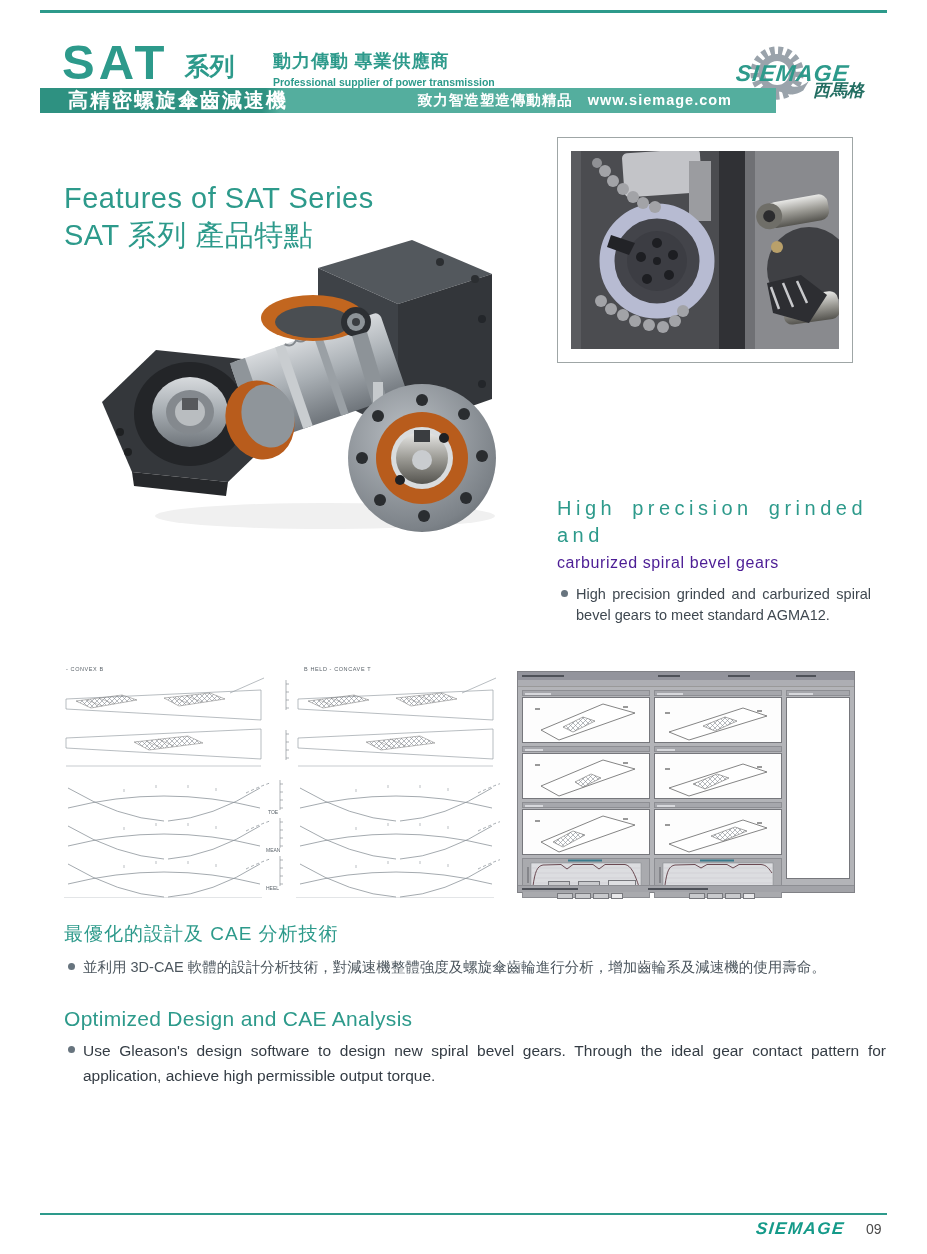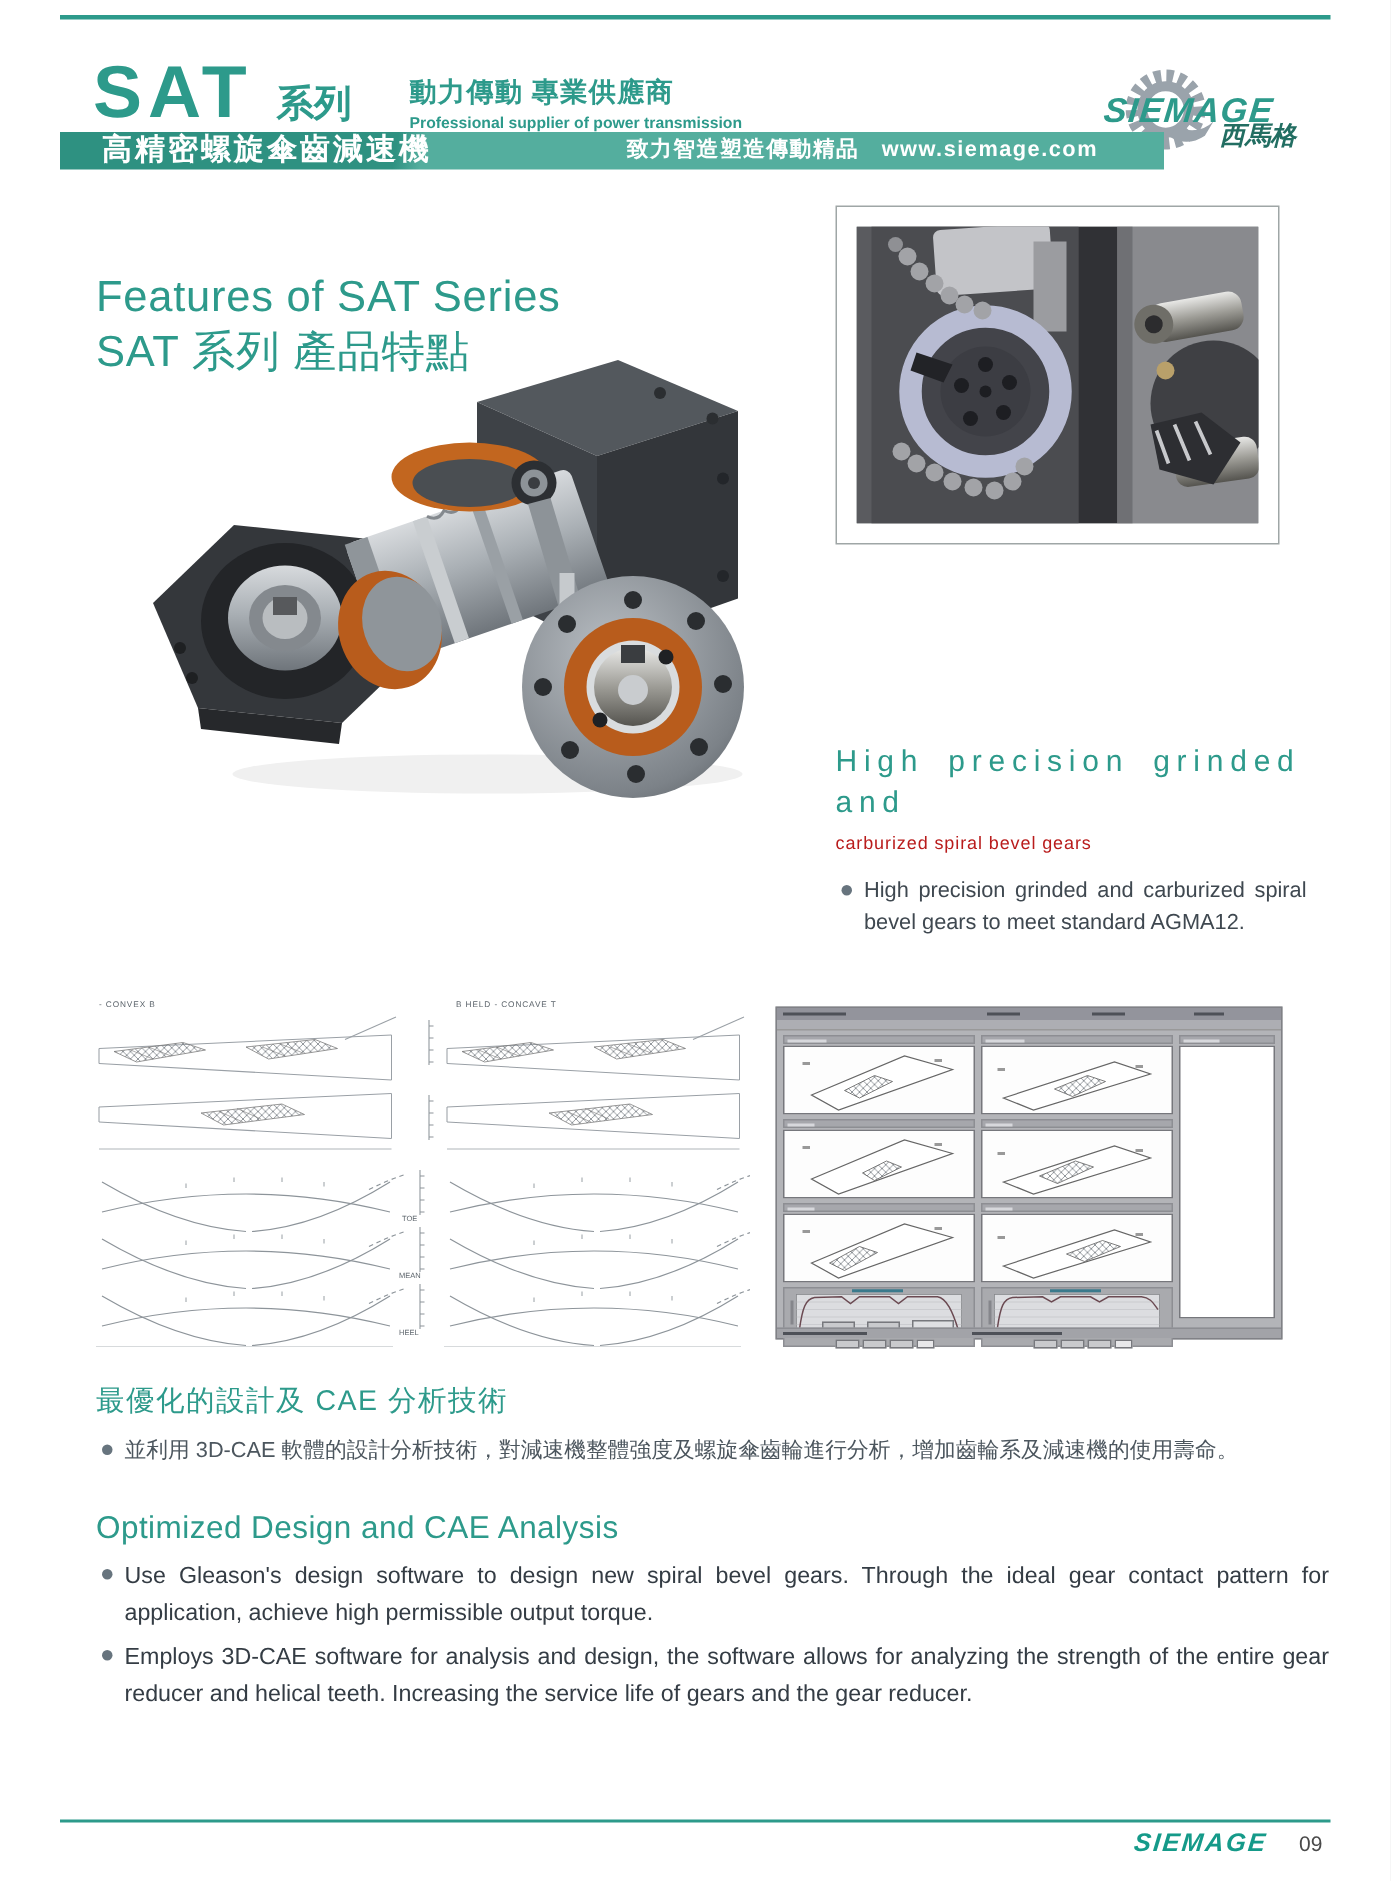--- a/index.html
+++ b/index.html
@@ -8,21 +8,21 @@
 
   .abs { position:absolute; }
 
   
   .top-rule { left:40px; top:10px; width:847px; height:3px; background:#2D9A8B; }
   .footer-rule { left:40px; top:1213px; width:847px; height:2px; background:#2D9A8B; }
 
   
   .sat-block { left:62px; top:40px; display:flex; align-items:flex-end; }
   .sat-big { font-size:49px; font-weight:bold; letter-spacing:4px; color:#2D9A8B; line-height:44px; }
-  .sat-suffix { font-size:25px; font-weight:bold; color:#2D9A8B; margin-left:16px; line-height:30px; }
+  .sat-suffix { font-size:25px; font-weight:bold; color:#2D9A8B; margin-left:16px; line-height:30px;font-family:Liberation Mono, monospace; }
   .tagline { left:273px; top:49px; }
   .tagline-zh { font-size:18px; font-weight:bold; color:#2D9A8B; letter-spacing:1px; font-family:"Liberation Serif", serif; }
   .tagline-en { font-size:10.5px; font-weight:bold; color:#2D9A8B; margin-top:3px; }
 
   
   .brand { left:733px; top:38px; width:160px; height:70px; }
   .brand .gear { position:absolute; left:16px; top:3px; }
   .brand-name { position:absolute; left:3px; top:22px; font-size:23px; font-weight:bold; font-style:italic; color:#2D9A8B; letter-spacing:1px; transform:skewX(-6deg); }
   .brand-zh { position:absolute; left:80px; top:41px; font-size:17px; font-weight:bold; font-style:italic; color:#226E62; font-family:"Liberation Serif", serif; }
 
@@ -42,21 +42,21 @@
   .photo-frame svg { display:block; width:268px; height:198px; }
 
   
   .f1-zh { left:557px; top:371px; width:312px; }
   .h-zh { font-size:18px; color:#2D9A8B; letter-spacing:1px; margin-bottom:7px; }
   .bullet { display:flex; margin-bottom:4px; }
   .bullet .dot { flex:0 0 auto; width:7px; height:7px; border-radius:50%; background:#67747E; margin:6px 8px 0 4px; }
   .btext-zh { font-size:14px; color:#555f66; line-height:21px; }
   .f1-en { left:557px; top:495px; width:314px; }
   .h-en1 { font-size:20px; color:#2D9A8B; letter-spacing:4.5px; word-spacing:6px; line-height:27px; }
-  .h-en2 { font-size:12px; color:#b91c1c; letter-spacing:0.6px; line-height:27px; margin-bottom:8px; }
+  .h-en2 { font-size:16px; color:#4c1d95; letter-spacing:0.6px; line-height:27px; margin-bottom:8px; }
   .btext-en { font-size:14.5px; color:#3F4850; line-height:21px; text-align:justify; }
 
   
   .f2-zh { left:64px; top:921px; width:822px; }
   .h-zh-lg { font-size:19px; color:#2D9A8B; letter-spacing:1px; margin-bottom:8px; }
   .f2-zh .btext-zh { font-size:14.5px; line-height:24px; color:#4c565e; }
   .f2-en { left:64px; top:1007px; width:822px; }
   .h-en-lg { font-size:21px; color:#2D9A8B; letter-spacing:0.3px; margin-bottom:7px; }
   .f2-en .btext-en { font-size:15.5px; line-height:25px; color:#343c44; }
   .f2-en .bullet .dot, .f2-zh .bullet .dot { margin-top:8px; }
@@ -487,23 +487,19 @@
       <span class="btext-zh">並利用 3D-CAE 軟體的設計分析技術，對減速機整體強度及螺旋傘齒輪進行分析，增加齒輪系及減速機的使用壽命。</span>
     </div>
   </div>
 
   <div class="abs f2-en">
     <div class="h-en-lg">Optimized Design and CAE Analysis</div>
     <div class="bullet">
       <span class="dot"></span>
       <span class="btext-en">Use Gleason's design software to design new spiral bevel gears.  Through the ideal gear contact pattern for application, achieve high permissible output torque.</span>
     </div>
-    <div class="bullet">
-      <span class="dot"></span>
-      <span class="btext-en">Employs 3D-CAE software for analysis and design, the software allows for analyzing the strength of the entire gear reducer and  helical teeth.  Increasing the service life of gears and the gear reducer.</span>
-    </div>
   </div>
 
   <div class="abs footer-rule"></div>
   <div class="abs footer-brand">SIEMAGE</div>
   <div class="abs footer-page">09</div>
 
 </div>
 
 </body></html>

